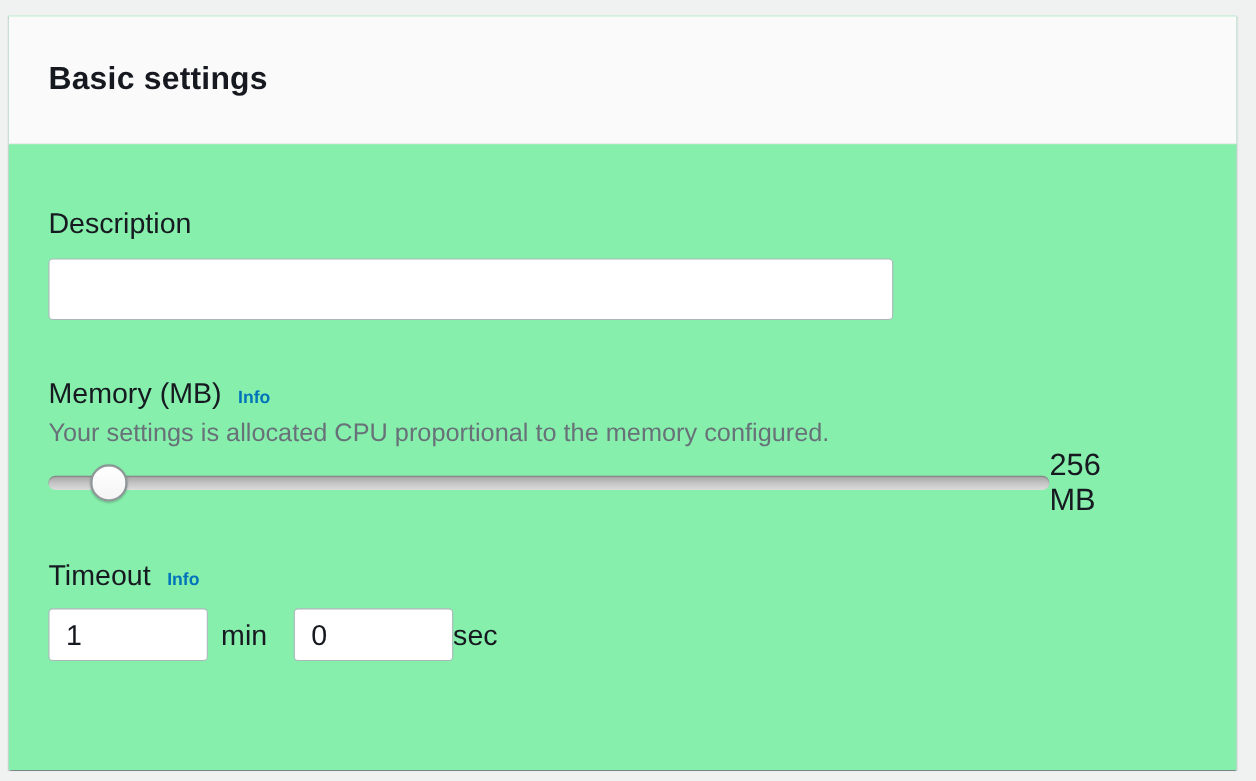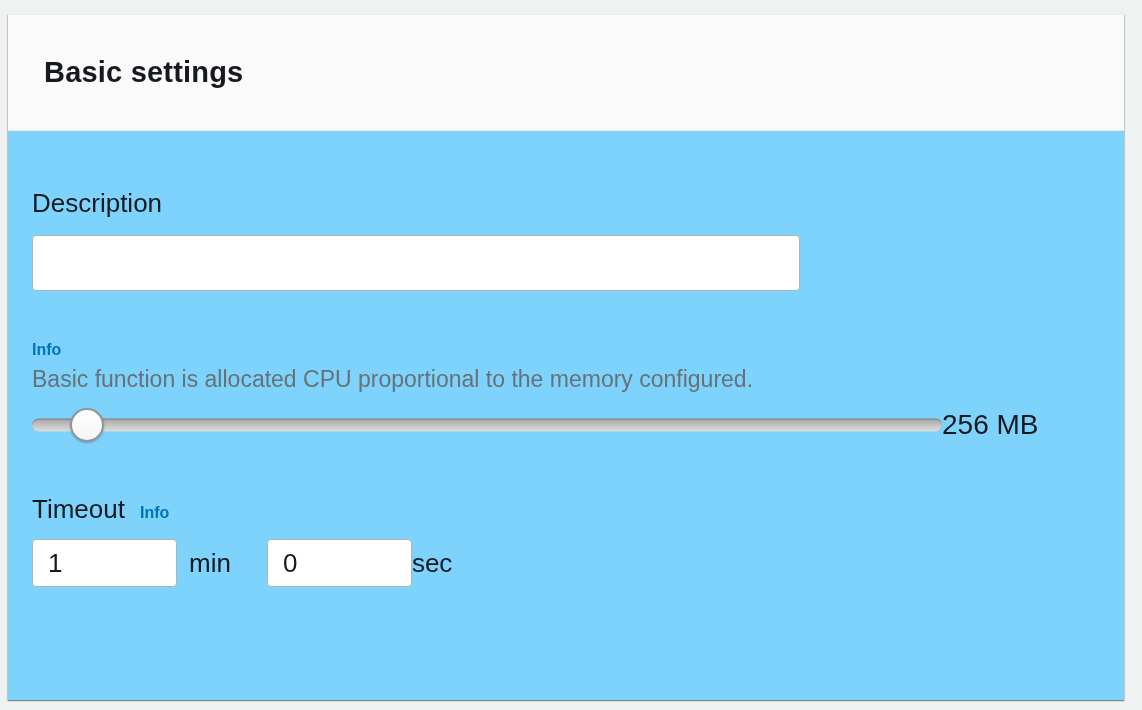--- a/index.html
+++ b/index.html
@@ -7,42 +7,42 @@
     width: 1142px; height: 710px;
     background: #f0f2f2;
     font-family: "Liberation Sans", sans-serif;
     overflow: hidden;
     position: relative;
   }
   .card {
     position: absolute;
     left: 8px; top: 14px;
     width: 1116px; height: 686px;
-    background: #7dd3fc;
+    background: #86efac;
     border-top: 1px solid #eaeded;
     box-shadow: 0 1px 1px 0 rgba(0,28,36,.3),
                 1px 1px 1px 0 rgba(0,28,36,.15),
                 -1px 1px 1px 0 rgba(0,28,36,.15);
   }
   .card-header {
     height: 116px;
     background: #fafafa;
     border-bottom: 1px solid #eaeded;
     display: flex;
     align-items: center;
     padding: 0 36px;
   }
   .card-header h1 {
     font-size: 29px;
     font-weight: 700;
     color: #16191f;
     letter-spacing: .2px;
   }
   .card-body {
-    padding: 56px 36px 0 24px;
+    padding: 56px 36px 0 36px;
   }
   .field-label {
     font-size: 26px;
     font-weight: 400;
     color: #16191f;
     line-height: 32px;
   }
   .label-row {
     display: flex;
     align-items: baseline;
@@ -134,43 +134,44 @@
     font-family: "Liberation Sans", sans-serif;
     font-size: 26px;
     color: #16191f;
     padding: 0 15px;
     outline: none;
   }
   .unit-label {
     font-size: 26px;
     color: #16191f;
   }
-  .unit-min { margin-left: 12px; margin-right: 36px; }
+  .unit-min { margin-left: 12px; margin-right: 24px; }
   .unit-sec { margin-left: 0; }
 </style>
 </head>
 <body>
 
 <div class="card">
   <div class="card-header">
     <h1>Basic settings</h1>
   </div>
 
   <div class="card-body">
 
     <div class="description-group">
       <div class="field-label">Description</div>
       <input type="text" class="description-input" value="" style="">
     </div>
 
     <div class="memory-section">
       <div class="label-row">
+        <span class="field-label">Memory (MB)</span>
         <a class="info-link">Info</a>
       </div>
-      <div class="helper-text">Basic function is allocated CPU proportional to the memory configured.</div>
+      <div class="helper-text">Your settings is allocated CPU proportional to the memory configured.</div>
       <div class="slider-row">
         <div class="slider">
           <div class="slider-track"></div>
           <div class="slider-handle"></div>
         </div>
         <div class="slider-value">256 MB</div>
       </div>
     </div>
 
     <div class="timeout-section">

